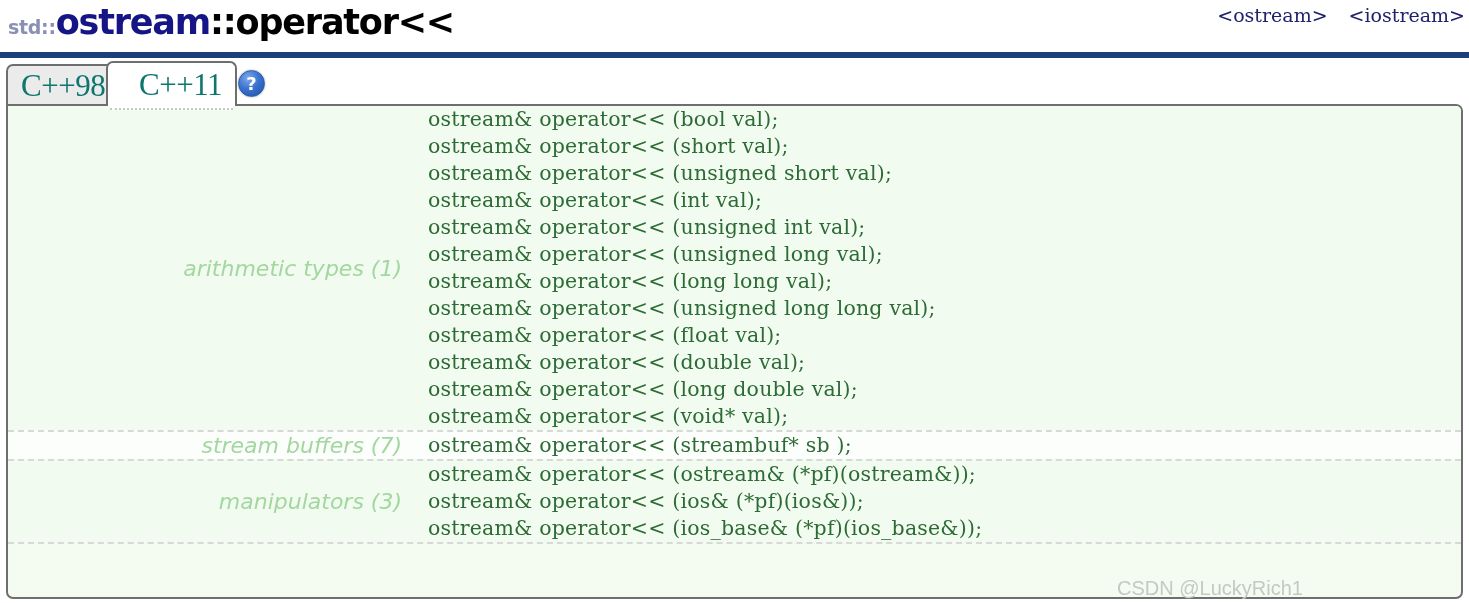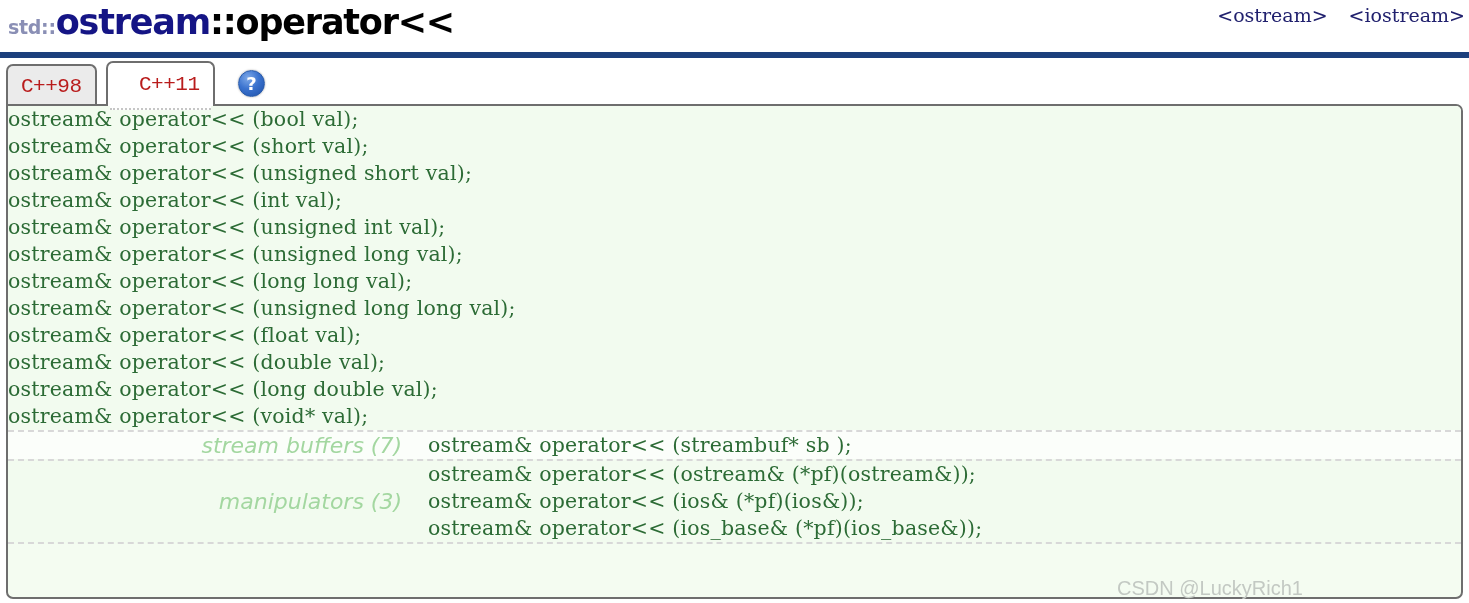--- a/index.html
+++ b/index.html
@@ -93,23 +93,23 @@
     position: absolute;
     top: 3px;
     height: 45px;
     border: 2px solid #6e6e6e;
     border-bottom: none;
     border-radius: 7px 7px 0 0;
     display: flex;
     align-items: center;
     justify-content: center;
     padding: 0 13px;
-    font-family: Liberation Mono, monospace;
-    font-size: 21px;
-    color: #b91c1c;
+    font-family: Liberation Serif, serif;
+    font-size: 31px;
+    color: #0f766e;
     letter-spacing: -0.5px;
     cursor: pointer;
   }
   .tab.inactive {
     left: 6px;
     background: #ebebeb;
     top: 6px;
     height: 42px;
   }
   .tab.active {
@@ -223,20 +223,21 @@
 
   <div class="tabstrip">
     <div class="tab inactive">C++98</div>
     <div class="tab active">C++11</div>
   </div>
   <div class="help-icon">?</div>
 
   <div class="contentbox">
 
     <div class="grp g1">
+      <div class="grp-label">arithmetic types (1)</div>
       <div class="grp-sigs">
         <div class="sig">ostream&amp; operator&lt;&lt; (bool val);</div>
         <div class="sig">ostream&amp; operator&lt;&lt; (short val);</div>
         <div class="sig">ostream&amp; operator&lt;&lt; (unsigned short val);</div>
         <div class="sig">ostream&amp; operator&lt;&lt; (int val);</div>
         <div class="sig">ostream&amp; operator&lt;&lt; (unsigned int val);</div>
         <div class="sig">ostream&amp; operator&lt;&lt; (unsigned long val);</div>
         <div class="sig">ostream&amp; operator&lt;&lt; (long long val);</div>
         <div class="sig">ostream&amp; operator&lt;&lt; (unsigned long long val);</div>
         <div class="sig">ostream&amp; operator&lt;&lt; (float val);</div>

